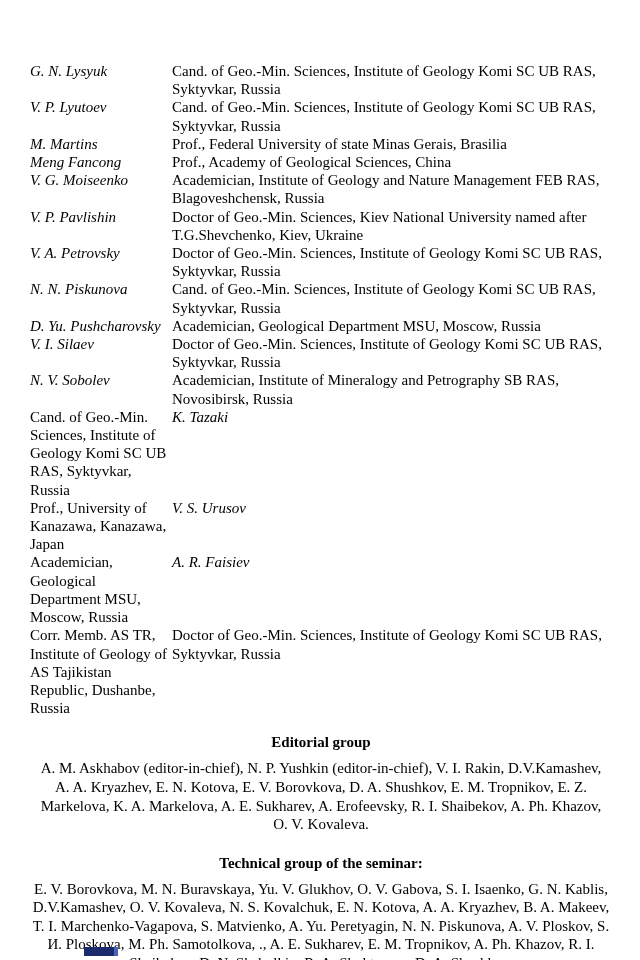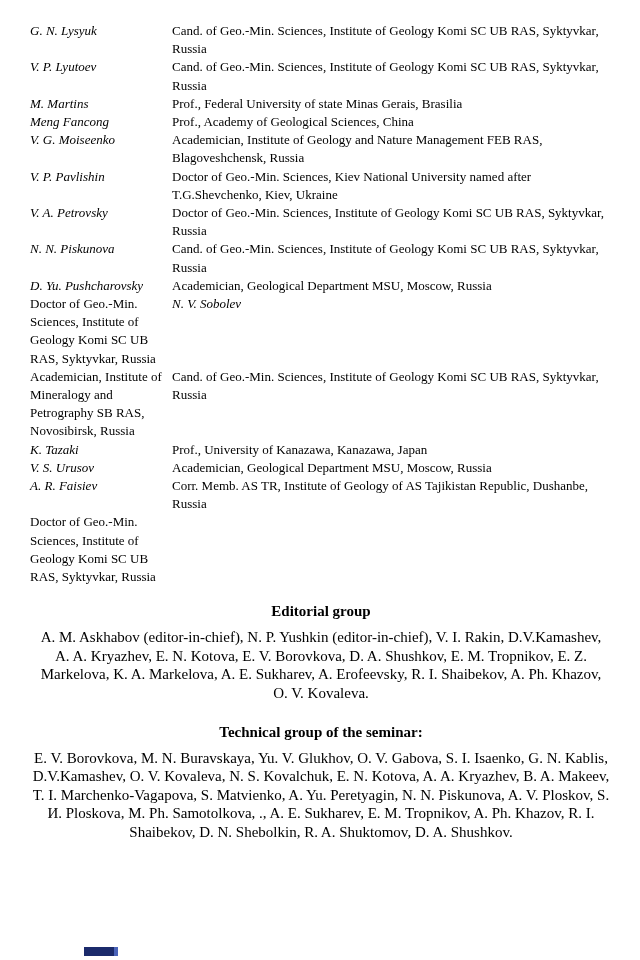--- a/index.html
+++ b/index.html
@@ -14,23 +14,24 @@
     overflow: hidden;
     font-family: "Liberation Serif", serif;
     color: #000000;
   }
   .page {
     padding: 22px 28px 0 30px;
   }
   .committee {
     display: grid;
     grid-template-columns: 142px 1fr;
-    font-size: 13px;
+    font-size: 15px;
     line-height: 18.2px;
     column-gap: 0;
+    margin-top: 40px;
   }
   .member-name {
     font-style: italic;
     padding-right: 6px;
     white-space: nowrap;
   }
   .member-aff {
     padding-right: 2px;
   }
   .group-heading {
@@ -86,20 +87,21 @@
 
     <div class="member-name">V. A. Petrovsky</div>
     <div class="member-aff">Doctor of Geo.-Min. Sciences, Institute of Geology Komi SC UB RAS, Syktyvkar, Russia</div>
 
     <div class="member-name">N. N. Piskunova</div>
     <div class="member-aff">Cand. of Geo.-Min. Sciences, Institute of Geology Komi SC UB RAS, Syktyvkar, Russia</div>
 
     <div class="member-name">D. Yu. Pushcharovsky</div>
     <div class="member-aff">Academician, Geological Department MSU, Moscow, Russia</div>
 
+    <div class="member-name">V. I. Silaev</div>
     <div class="member-aff">Doctor of Geo.-Min. Sciences, Institute of Geology Komi SC UB RAS, Syktyvkar, Russia</div>
 
     <div class="member-name">N. V. Sobolev</div>
     <div class="member-aff">Academician, Institute of Mineralogy and Petrography SB RAS, Novosibirsk, Russia</div>
 
     <div class="member-aff">Cand. of Geo.-Min. Sciences, Institute of Geology Komi SC UB RAS, Syktyvkar, Russia</div>
 
     <div class="member-name">K. Tazaki</div>
     <div class="member-aff">Prof., University of Kanazawa, Kanazawa, Japan</div>
 

